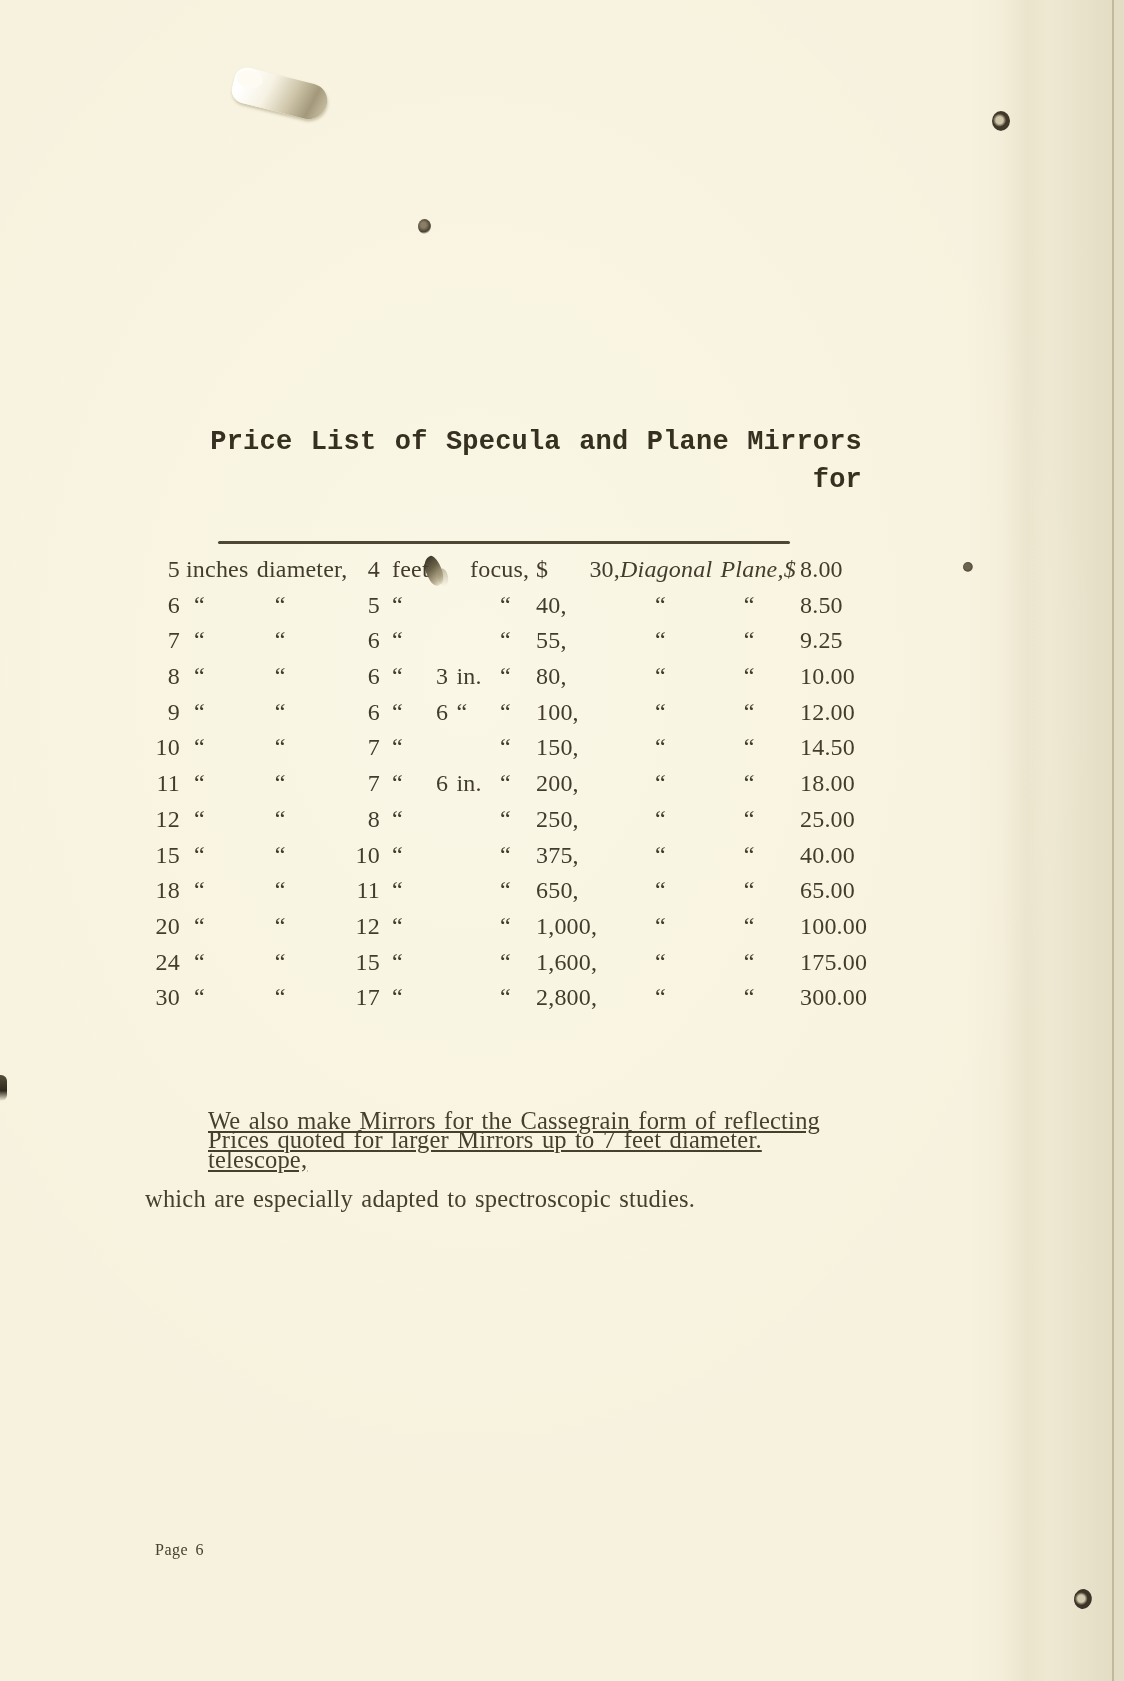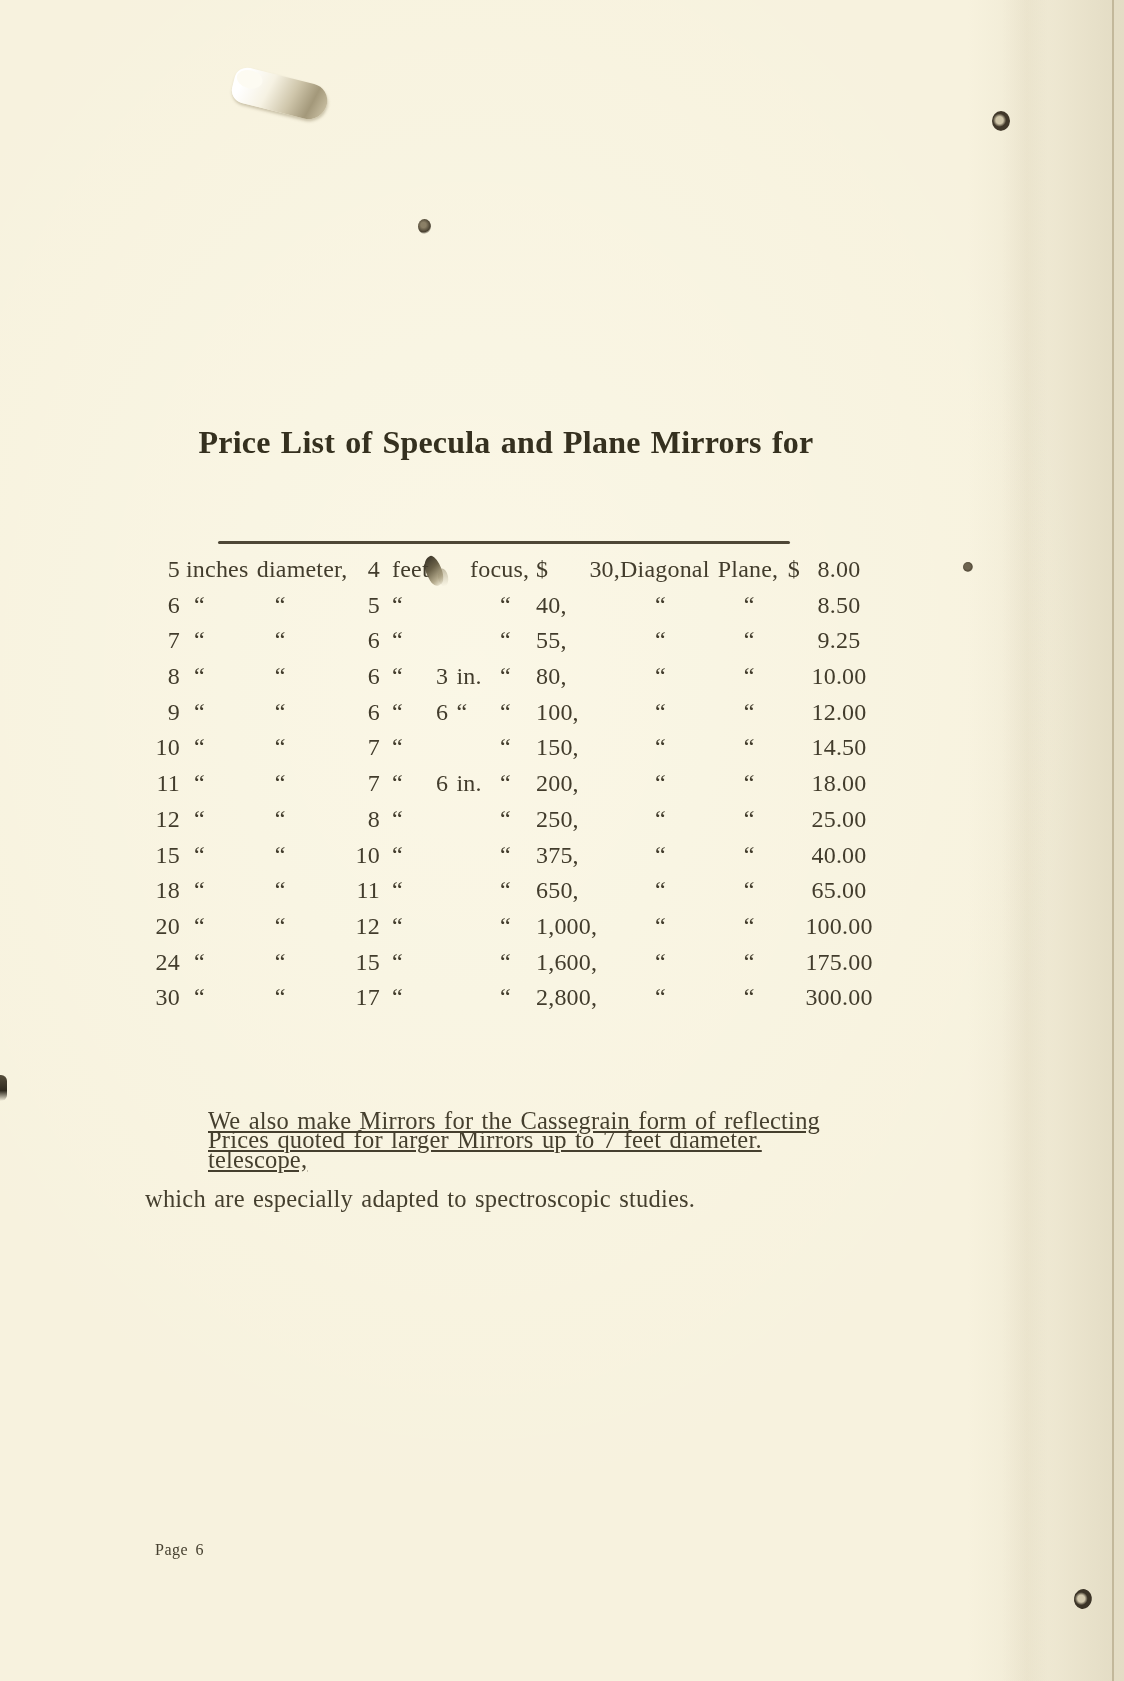--- a/index.html
+++ b/index.html
@@ -20,22 +20,22 @@
   .edge-line{
     position:absolute;left:1112px;top:0;width:2px;height:1681px;
     background:rgba(146,130,92,0.40);
   }
   .crease-band{
     position:absolute;left:1002px;top:0;width:46px;height:1681px;
     background:linear-gradient(to right, rgba(0,0,0,0), rgba(158,142,100,0.07) 55%, rgba(0,0,0,0));
   }
   .title{
     position:absolute;left:150px;top:424px;width:712px;
-    text-align:center;font-weight:bold;font-size:32px;line-height:37.5px;
-    color:#35301f;letter-spacing:0.2px;word-spacing:2px;
+    text-align:right;font-weight:bold;font-size:27px;line-height:37.5px;
+    color:#35301f;letter-spacing:0.2px;word-spacing:2px;font-family:Liberation Mono, monospace;
   }
   .rule{
     position:absolute;left:218px;top:541px;width:572px;height:3px;
     background:#4e4736;border-radius:2px;
   }
   .ptable{
     position:absolute;left:140px;top:552px;width:742px;
     font-size:24px;color:#423c2c;letter-spacing:0.2px;word-spacing:2px;
   }
   .row{
@@ -49,24 +49,24 @@
   .c2.split{display:flex;padding:0;}
   .c2.split span:first-child{margin-left:14px;}
   .c2.split span:last-child{margin-left:70px;}
   .c3{text-align:right;}
   .c4{padding-left:12px;}
   .c5{padding-left:0;}
   .c6.dit{padding-left:30px;}
   .c7{display:flex;justify-content:flex-start;}
   .c7.sb{justify-content:space-between;}
   .c8{display:flex;}
-  .c8.head{justify-content:space-between;}
+  .c8.head{font-style:italic;}
   .c8.dd span:first-child{margin-left:35px;}
   .c8.dd span:last-child{margin-left:78px;}
-  .c9{text-align:center;}
+  .c9{text-align:left;}
   .note{
     position:absolute;left:145px;width:748px;
     font-size:24.5px;line-height:39px;color:#453f2e;
     letter-spacing:0.2px;word-spacing:2px;
   }
   .note .ind{display:block;padding-left:63px;text-decoration:underline;}
   .note .blk{display:block;}
   .footer{
     position:absolute;left:155px;top:1541px;
     font-size:16px;color:#453f2e;letter-spacing:0.5px;word-spacing:3px;

